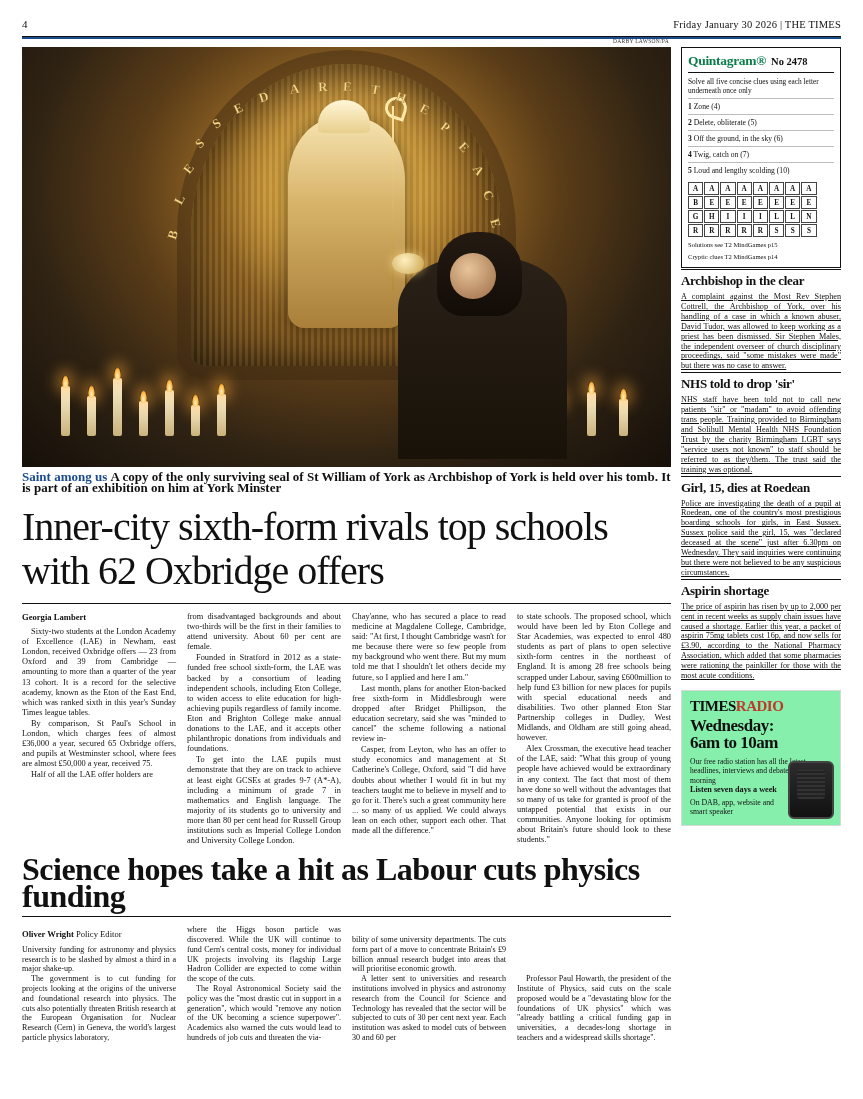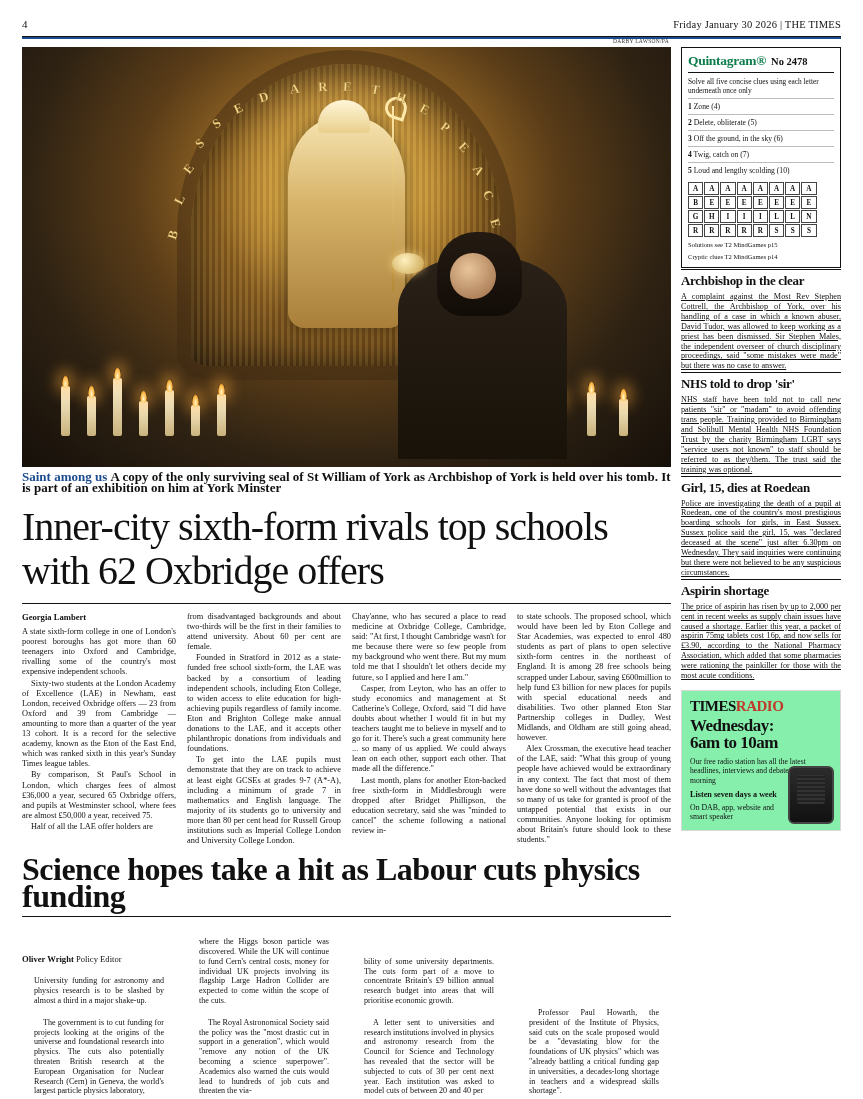--- a/index.html
+++ b/index.html
@@ -132,21 +132,21 @@
   .artcol p { margin:0 0 0 0; text-indent:9px; }
   .artcol p.first { text-indent:0; }
   .artcol p + p { margin-top:1px; }
 
   
   .headline2 {
     font-size:32px; line-height:27px; letter-spacing:-0.5px; margin:10px 0 6px 0;
   }
   .artcols2 { display:flex; gap:11px;align-items:flex-end; }
   .artcol2 { width:154px; font-size:8.1px; line-height:9.8px; text-align:justify; }
-  .artcol2 p { margin:12px; text-indent:9px; }
+  .artcol2 p { margin:0; text-indent:9px; }
   .artcol2 p.first { text-indent:0; }
 
   
   .quint {
     border:1px solid #111; padding:5px 6px 6px 6px; background:#fff;
   }
   .quint-head { display:flex; align-items:baseline; gap:5px; border-bottom:1px solid #111; padding-bottom:3px; }
   .quint-title { color:#0a7d4b; font-weight:bold; font-size:13.5px; letter-spacing:-0.3px; }
   .quint-no { font-size:10.5px; font-weight:bold; }
   .quint-sub { font-size:7.4px; line-height:9px; padding:4px 0 3px 0; }
@@ -170,21 +170,21 @@
   
   .promo {
     margin-top:9px; border:1px solid #d8d8d8; background:#86efac; padding:7px 8px 8px 8px;
     position:relative; overflow:hidden;
   }
   .promo-brand { font-size:15px; font-weight:bold; letter-spacing:-0.5px; }
   .promo-brand .radio { color:#c0392b; }
   .promo-h1 { font-size:17px; font-weight:bold; line-height:17px; margin-top:2px; letter-spacing:-0.5px; }
   .promo-h2 { font-size:17px; font-weight:bold; line-height:18px; letter-spacing:-0.5px; }
   .promo-p { font-size:7.6px; line-height:9.3px; margin-top:5px; }
-  .promo-b { font-size:8.2px; font-weight:bold; margin-top:5px; }
+  .promo-b { font-size:8.2px; font-weight:bold; }
   .promo-list { font-size:7.8px; line-height:9.4px; margin-top:4px; width:62%; }
   .promo-dev {
     position:absolute; right:6px; bottom:6px; width:46px; height:58px;
     background:linear-gradient(#2c2c2c,#111); border-radius:6px;
     border:2px solid #444;
   }
   .promo-dev:after {
     content:""; position:absolute; left:7px; top:7px; right:7px; bottom:18px;
     background:repeating-linear-gradient(0deg,#333 0 2px,#222 2px 4px); border-radius:3px;
   }
@@ -283,34 +283,33 @@
           <span class="ctext">A copy of the only surviving seal of St William of York as Archbishop of York is held over his tomb. It is part of an exhibition on him at York Minster</span>
         </div>
       </div>
 
       <h1 class="headline">Inner-city sixth-form rivals top schools with 62 Oxbridge offers</h1>
       <div class="hrule"></div>
 
       <div class="artcols">
         <div class="artcol">
           <div class="byline">Georgia Lambert</div>
-          <p class="first">A state sixth-form college in one of London's poorest boroughs has got more than 60 teenagers into Oxford and Cambridge, rivalling some of the country's most expensive independent schools.</p>
           <p>Sixty-two students at the London Academy of Excellence (LAE) in Newham, east London, received Oxbridge offers — 23 from Oxford and 39 from Cambridge — amounting to more than a quarter of the year 13 cohort. It is a record for the selective academy, known as the Eton of the East End, which was ranked sixth in this year's Sunday Times league tables.</p>
           <p>By comparison, St Paul's School in London, which charges fees of almost £36,000 a year, secured 65 Oxbridge offers, and pupils at Westminster school, where fees are almost £50,000 a year, received 75.</p>
           <p>Half of all the LAE offer holders are</p>
         </div>
         <div class="artcol">
           <p class="first">from disadvantaged backgrounds and about two-thirds will be the first in their families to attend university. About 60 per cent are female.</p>
           <p>Founded in Stratford in 2012 as a state-funded free school sixth-form, the LAE was backed by a consortium of leading independent schools, including Eton College, to widen access to elite education for high-achieving pupils regardless of family income. Eton and Brighton College make annual donations to the LAE, and it accepts other philanthropic donations from individuals and foundations.</p>
           <p>To get into the LAE pupils must demonstrate that they are on track to achieve at least eight GCSEs at grades 9-7 (A*-A), including a minimum of grade 7 in mathematics and English language. The majority of its students go to university and more than 80 per cent head for Russell Group institutions such as Imperial College London and University College London.</p>
         </div>
         <div class="artcol">
-          <p class="first">Chay'anne, who has secured a place to read medicine at Oxbridge College, Cambridge, said: "At first, I thought Cambridge wasn't for me because there were so few people from my background who went there. But my mum told me that I shouldn't let others decide my future, so I applied and here I am."</p>
+          <p class="first">Chay'anne, who has secured a place to read medicine at Magdalene College, Cambridge, said: "At first, I thought Cambridge wasn't for me because there were so few people from my background who went there. But my mum told me that I shouldn't let others decide my future, so I applied and here I am."</p>
+          <p>Last month, plans for another Eton-backed free sixth-form in Middlesbrough were dropped after Bridget Phillipson, the education secretary, said she was "minded to cancel" the scheme following a national review in-</p>
           <p>Casper, from Leyton, who has an offer to study economics and management at St Catherine's College, Oxford, said "I did have doubts about whether I would fit in but my teachers taught me to believe in myself and to go for it. There's such a great community here ... so many of us applied. We could always lean on each other, support each other. That made all the difference."</p>
-          <p>Last month, plans for another Eton-backed free sixth-form in Middlesbrough were dropped after Bridget Phillipson, the education secretary, said she was "minded to cancel" the scheme following a national review in-</p>
         </div>
         <div class="artcol">
           <p class="first">to state schools. The proposed school, which would have been led by Eton College and Star Academies, was expected to enrol 480 students as part of plans to open selective sixth-form centres in the northeast of England. It is among 28 free schools being scrapped under Labour, saving £600million to help fund £3 billion for new places for pupils with special educational needs and disabilities. Two other planned Eton Star Partnership colleges in Dudley, West Midlands, and Oldham are still going ahead, however.</p>
           <p>Alex Crossman, the executive head teacher of the LAE, said: "What this group of young people have achieved would be extraordinary in any context. The fact that most of them have done so well without the advantages that so many of us take for granted is proof of the untapped potential that exists in our communities. Anyone looking for optimism about Britain's future should look to these students."</p>
         </div>
       </div>
 
       <h2 class="headline2">Science hopes take a hit as Labour cuts physics funding</h2>
       <div class="hrule"></div>
 
@@ -322,21 +321,21 @@
           </div>
           <p class="first">University funding for astronomy and physics research is to be slashed by almost a third in a major shake-up.</p>
           <p>The government is to cut funding for projects looking at the origins of the universe and foundational research into physics. The cuts also potentially threaten British research at the European Organisation for Nuclear Research (Cern) in Geneva, the world's largest particle physics laboratory,</p>
         </div>
         <div class="artcol2">
           <p class="first">where the Higgs boson particle was discovered. While the UK will continue to fund Cern's central costs, money for individual UK projects involving its flagship Large Hadron Collider are expected to come within the scope of the cuts.</p>
           <p>The Royal Astronomical Society said the policy was the "most drastic cut in support in a generation", which would "remove any notion of the UK becoming a science superpower". Academics also warned the cuts would lead to hundreds of job cuts and threaten the via-</p>
         </div>
         <div class="artcol2">
           <p class="first">bility of some university departments. The cuts form part of a move to concentrate Britain's £9 billion annual research budget into areas that will prioritise economic growth.</p>
-          <p>A letter sent to universities and research institutions involved in physics and astronomy research from the Council for Science and Technology has revealed that the sector will be subjected to cuts of 30 per cent next year. Each institution was asked to model cuts of between 20 and 40 per</p>
+          <p>A letter sent to universities and research institutions involved in physics and astronomy research from the Council for Science and Technology has revealed that the sector will be subjected to cuts of 30 per cent next year. Each institution was asked to model cuts of between 30 and 60 per</p>
         </div>
         <div class="artcol2">
           <p>Professor Paul Howarth, the president of the Institute of Physics, said cuts on the scale proposed would be a "devastating blow for the foundations of UK physics" which was "already battling a critical funding gap in universities, a decades-long shortage in teachers and a widespread skills shortage".</p>
         </div>
       </div>
 
     </div>
 
     <div class="rightrail">
 

